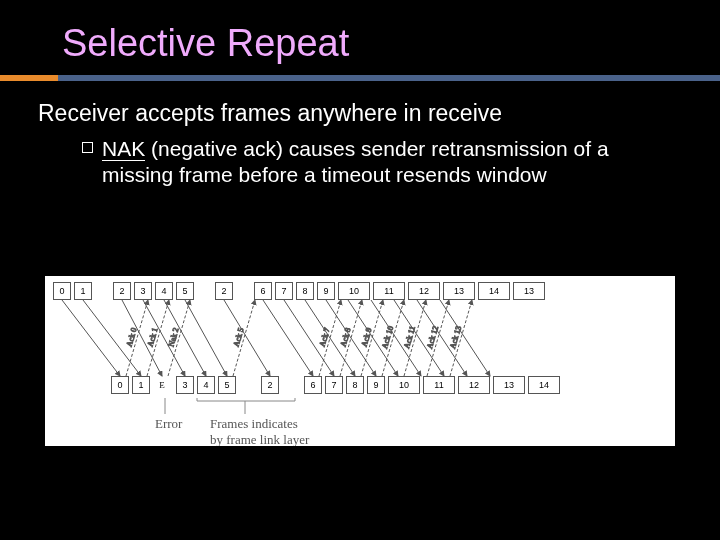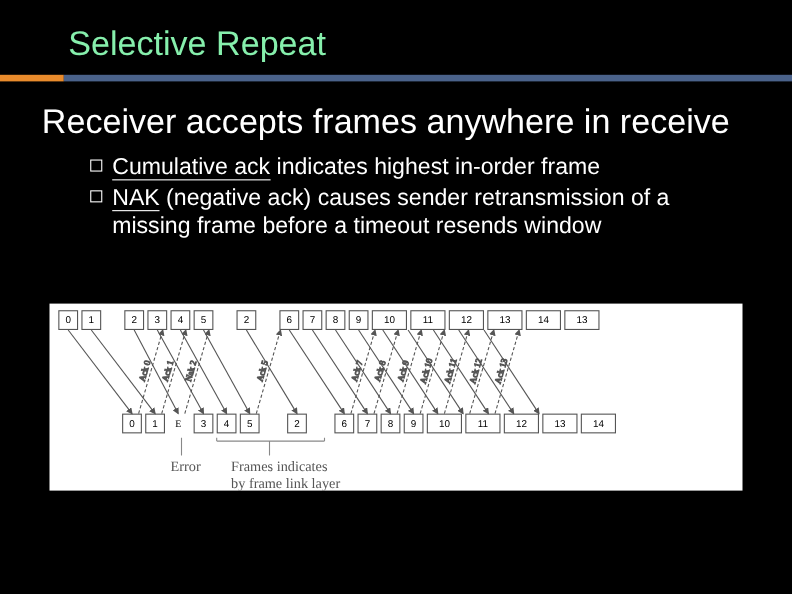--- a/index.html
+++ b/index.html
@@ -8,22 +8,22 @@
     background: #000;
     font-family: Arial, sans-serif;
     overflow: hidden;
   }
   .slide {
     width: 720px; height: 540px;
     background: #000;
     position: relative;
   }
   .title {
-    color: #86efac;
-    font-size: 31px;
+    color: #f0abfc;
+    font-size: 38px;
     font-weight: normal;
     padding: 22px 0 10px 62px;
   }
   .underline {
     width: 100%;
     height: 6px;
     display: flex;
   }
   .underline .orange {
     width: 58px; height: 6px;
@@ -31,21 +31,21 @@
   }
   .underline .blue {
     flex: 1; height: 6px;
     background: #4a628a;
   }
   .content {
     padding: 18px 38px 0 38px;
     color: #fff;
   }
   .main-text {
-    font-size: 31px;
+    font-size: 23px;
     line-height: 1.25;
     padding-left: 0;
     margin-bottom: 8px;
   }
   .main-text .indent {
     padding-left: 28px;
     display: block;
   }
   .bullets {
     padding-left: 44px;
@@ -113,24 +113,20 @@
   <div class="underline">
     <div class="orange"></div>
     <div class="blue"></div>
   </div>
 
   <div class="content">
     <div class="main-text">
       <span>Receiver accepts frames anywhere in receive</span>
     </div>
     <div class="bullets">
-      <div class="bullet">
-        <span class="marker"></span>
-        <span class="txt"><span class="bu">Cumulative ack</span><span> indicates highest in-order frame</span></span>
-      </div>
       <div class="bullet">
         <span class="marker"></span>
         <span class="txt"><span class="bu">NAK</span><span> (negative ack) causes sender retransmission of a missing frame before a timeout resends window</span></span>
       </div>
     </div>
   </div>
 
   <div class="diagram">
     <div class="sender-row" id="sender-row">
         <div class="box">0</div>

